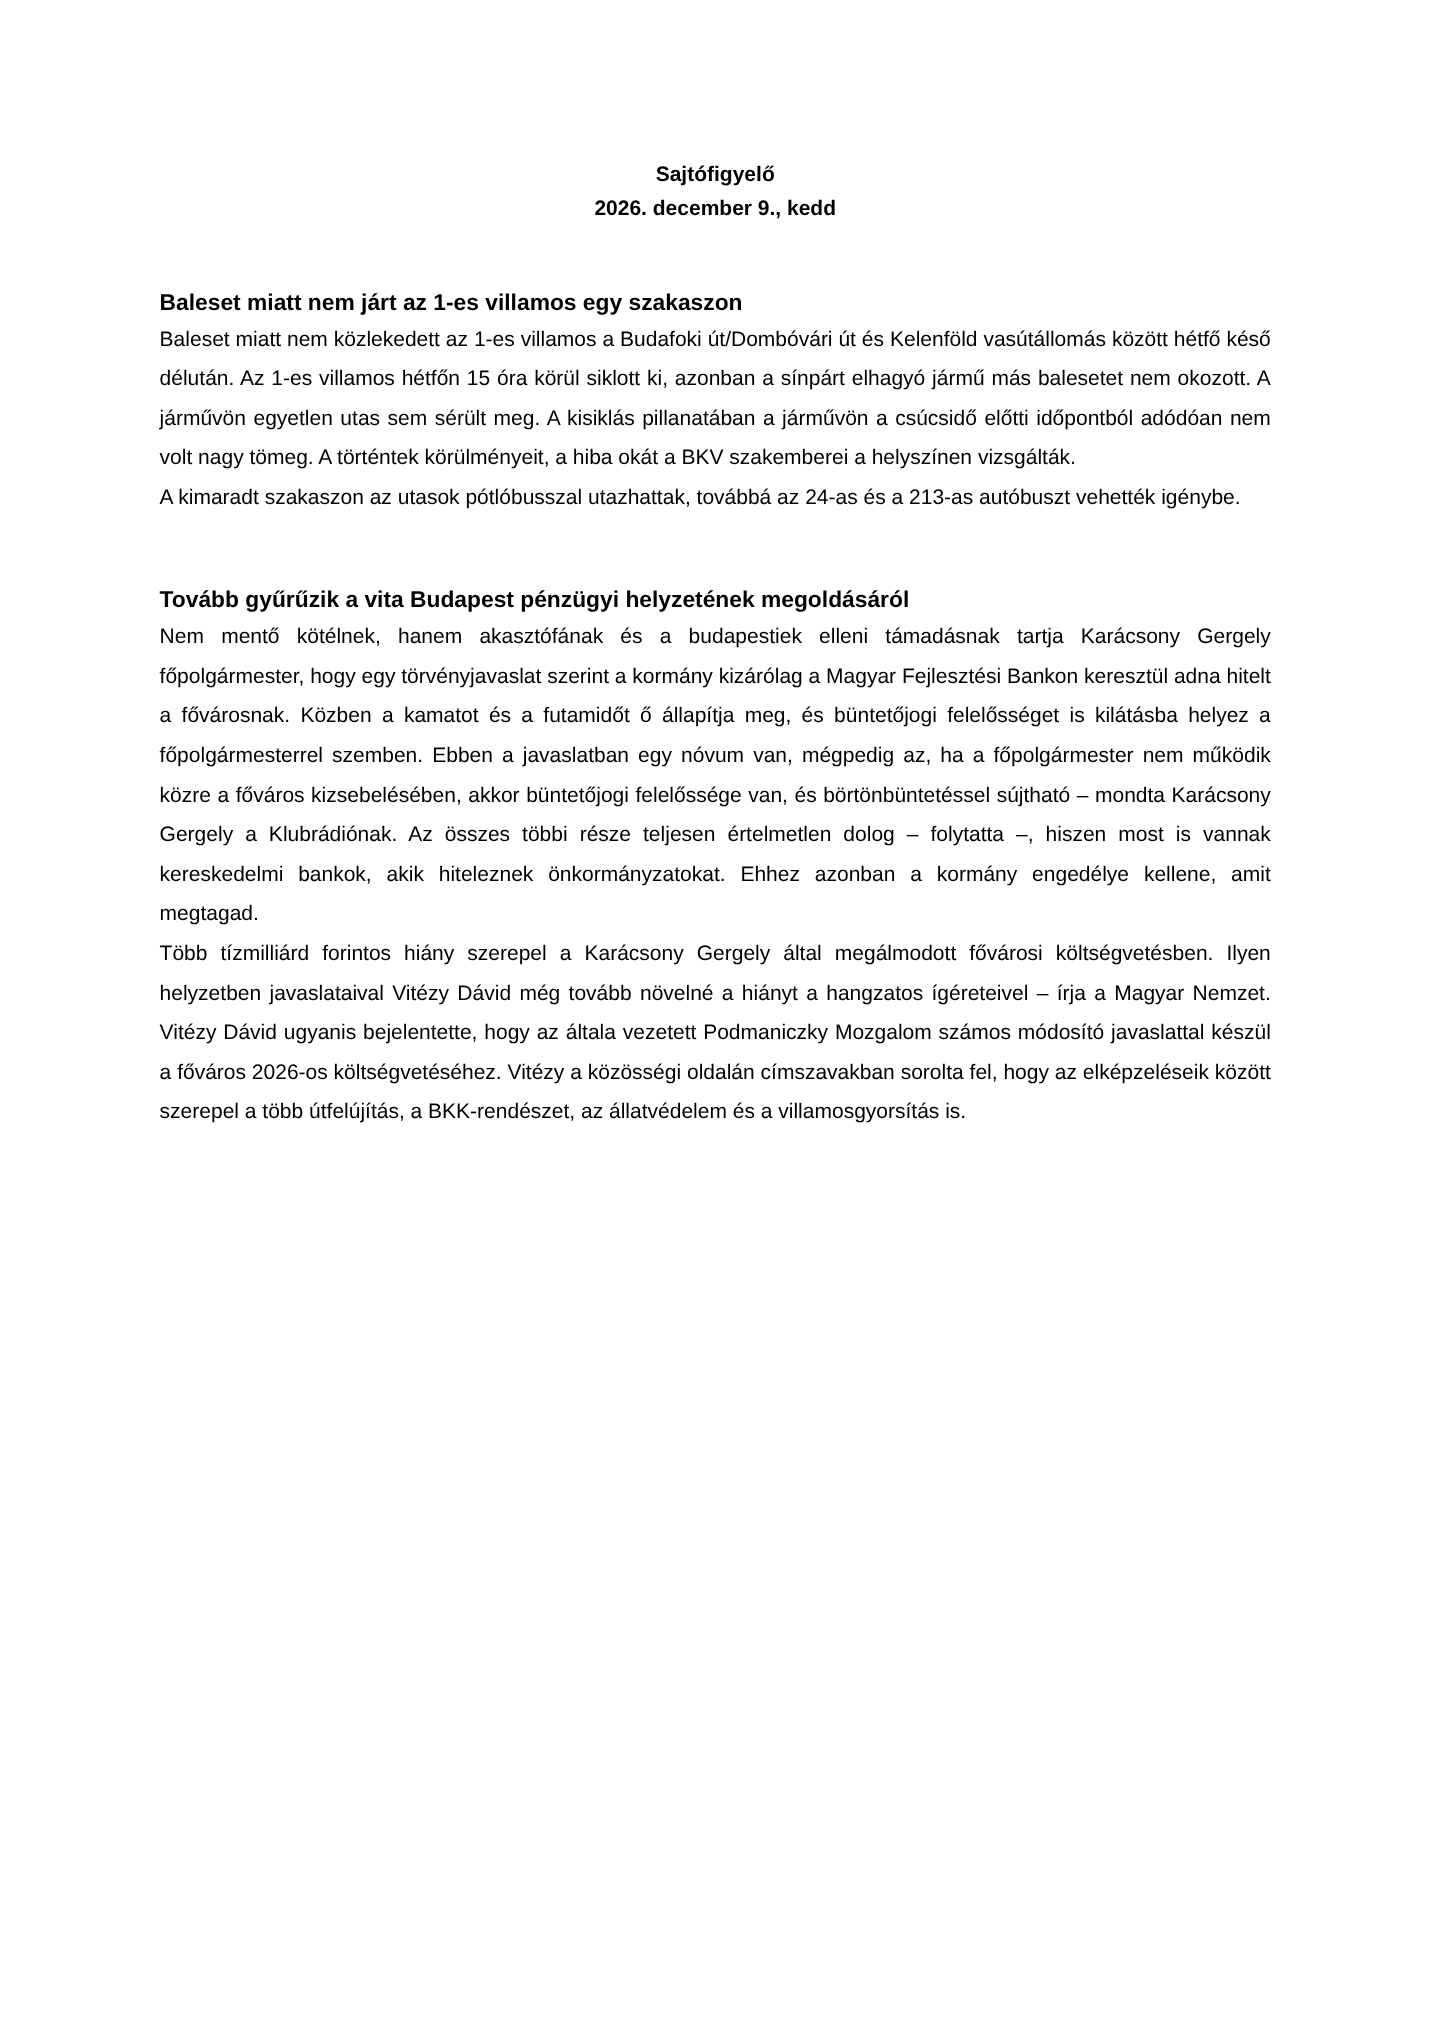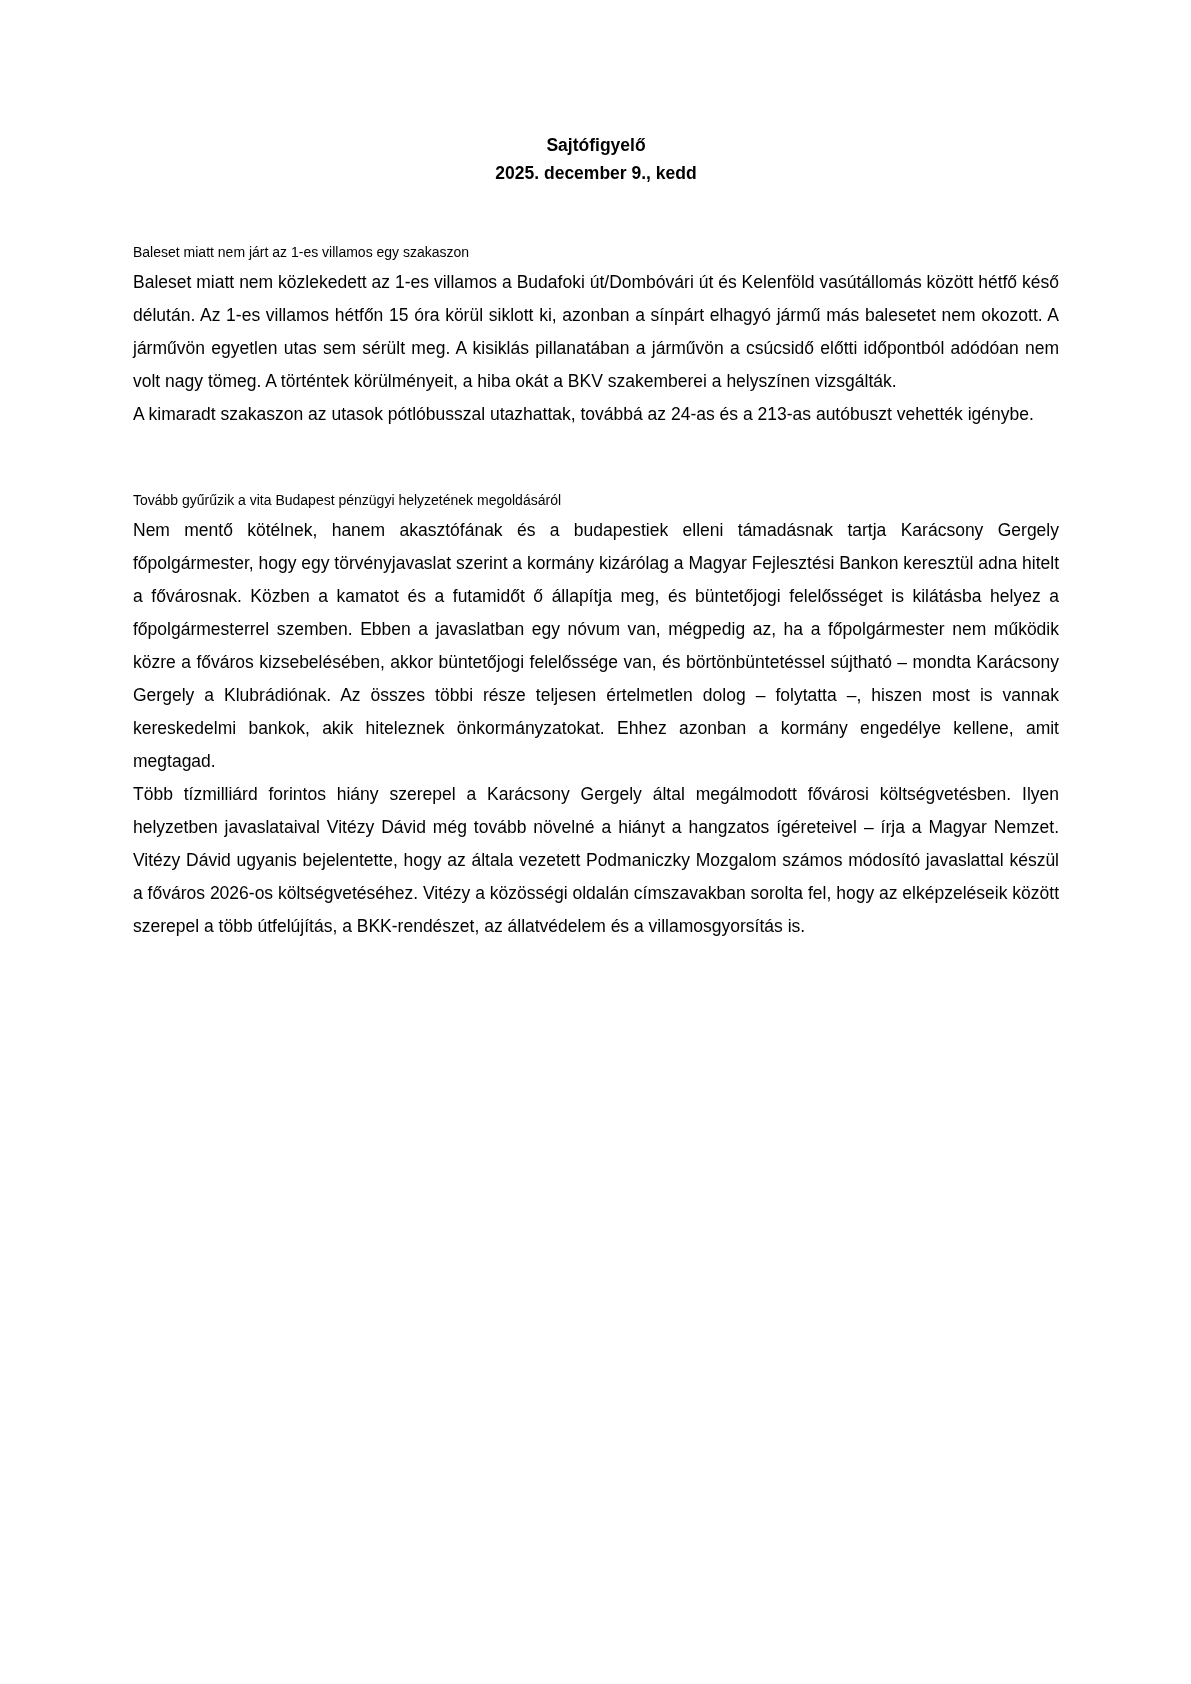--- a/index.html
+++ b/index.html
@@ -29,41 +29,41 @@
   }
   .doc-date {
     text-align: center;
     font-weight: bold;
     font-size: 17.5px;
     line-height: 28px;
   }
   .article { margin-top: 52px; }
   .article + .article { margin-top: 56px; }
   .article-heading {
-    font-weight: normal;
-    font-size: 14px;
+    font-weight: bold;
+    font-size: 19px;
     line-height: 27px;
     text-align: left;
   }
   .article p {
     font-size: 17.5px;
     line-height: 33px;
     text-align: justify;
     text-justify: inter-word;
   }
 </style>
 </head>
 <body>
 
 <div class="page">
   <div class="content">
 
     <div class="doc-title">Sajtófigyelő</div>
 
-    <div class="doc-date">2025. december 9., kedd</div>
+    <div class="doc-date">2026. december 9., kedd</div>
 
     <div class="article">
       <div class="article-heading">Baleset miatt nem járt az 1-es villamos egy szakaszon</div>
       <p>Baleset miatt nem közlekedett az 1-es villamos a Budafoki út/Dombóvári út és Kelenföld vasútállomás között hétfő késő délután. Az 1-es villamos hétfőn 15 óra körül siklott ki, azonban a sínpárt elhagyó jármű más balesetet nem okozott. A járművön egyetlen utas sem sérült meg. A kisiklás pillanatában a járművön a csúcsidő előtti időpontból adódóan nem volt nagy tömeg. A történtek körülményeit, a hiba okát a BKV szakemberei a helyszínen vizsgálták.</p>
       <p>A kimaradt szakaszon az utasok pótlóbusszal utazhattak, továbbá az 24-as és a 213-as autóbuszt vehették igénybe.</p>
     </div>
 
     <div class="article">
       <div class="article-heading">Tovább gyűrűzik a vita Budapest pénzügyi helyzetének megoldásáról</div>
       <p>Nem mentő kötélnek, hanem akasztófának és a budapestiek elleni támadásnak tartja Karácsony Gergely főpolgármester, hogy egy törvényjavaslat szerint a kormány kizárólag a Magyar Fejlesztési Bankon keresztül adna hitelt a fővárosnak. Közben a kamatot és a futamidőt ő állapítja meg, és büntetőjogi felelősséget is kilátásba helyez a főpolgármesterrel szemben. Ebben a javaslatban egy nóvum van, mégpedig az, ha a főpolgármester nem működik közre a főváros kizsebelésében, akkor büntetőjogi felelőssége van, és börtönbüntetéssel sújtható – mondta Karácsony Gergely a Klubrádiónak. Az összes többi része teljesen értelmetlen dolog – folytatta –, hiszen most is vannak kereskedelmi bankok, akik hiteleznek önkormányzatokat. Ehhez azonban a kormány engedélye kellene, amit megtagad.</p>

